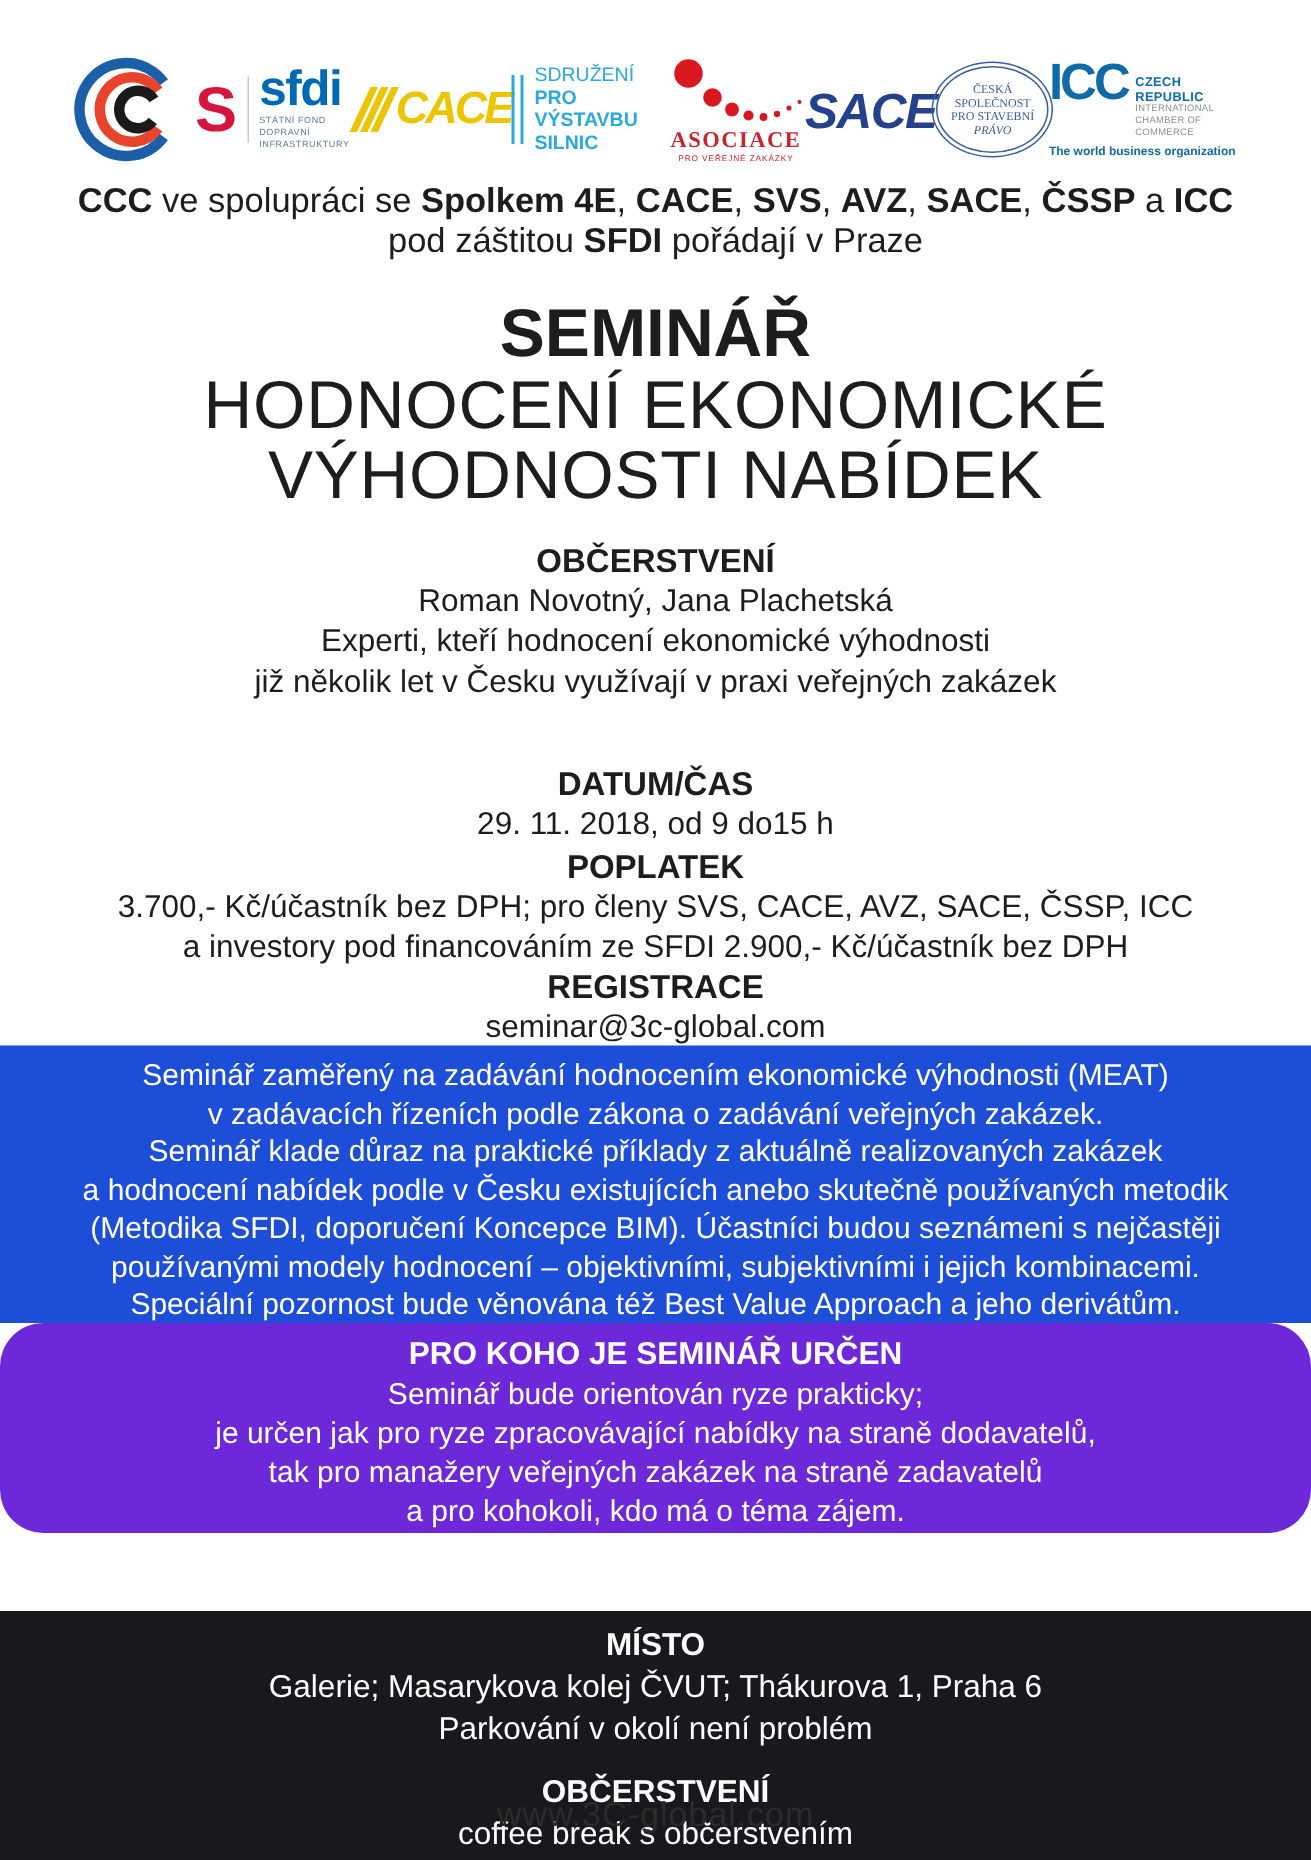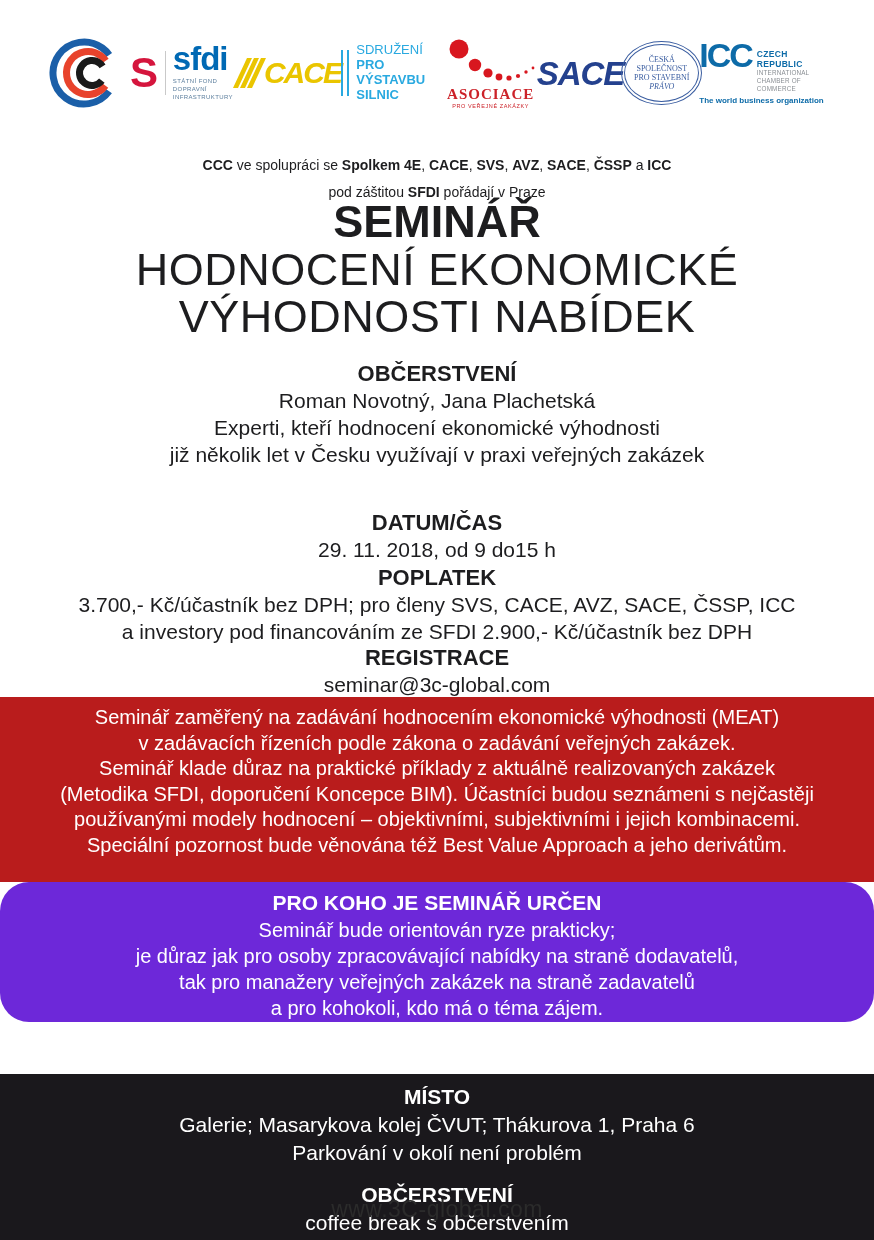--- a/index.html
+++ b/index.html
@@ -42,34 +42,34 @@
   
   .icc{flex-direction:column;align-items:flex-start;}
   .icc-top{display:flex;align-items:flex-start;gap:5px;}
   .icc-word{font-size:34px;font-weight:800;color:#0d6ba8;line-height:.85;letter-spacing:-2px;}
   .icc-right{display:flex;flex-direction:column;margin-top:8px;}
   .icc-r1{font-size:8.5px;font-weight:bold;color:#0d6ba8;letter-spacing:.3px;}
   .icc-r2{font-size:6.3px;color:#8a8f94;letter-spacing:.2px;line-height:1.25;}
   .icc-tag{font-size:8px;font-weight:bold;color:#0d6ba8;margin-top:3px;}
   
   .centered{position:absolute;left:0;width:100%;text-align:center;}
-  .intro{top:152px;font-size:14px;line-height:27px;}
+  .intro{top:120px;font-size:23px;line-height:27px;}
   .intro b{font-weight:bold;}
   .title{top:198px;}
   .title-main{font-size:45px;font-weight:800;letter-spacing:0;line-height:48px;}
   .title-sub{font-size:45px;font-weight:400;line-height:47px;letter-spacing:.5px;}
   .sec-heading{font-weight:bold;font-size:22px;line-height:27px;}
   .body-line{font-size:21px;line-height:27px;}
   .prednasejici{top:360px;}
   .datum{top:509px;}
   .poplatek{top:564px;}
   .registrace{top:644px;}
   
   .block{position:absolute;left:0;width:100%;color:#fff;text-align:center;}
-  .block-red{top:697px;height:185px;background:#b91c1c;}
+  .block-red{top:697px;height:185px;background:#1d4ed8;}
   .block-red .line{font-size:20px;line-height:25.5px;}
   .block-red .inner{padding-top:8px;}
   .block-blue{top:882px;height:140px;background:#6d28d9;border-radius:29px;}
   .block-blue .inner{padding-top:7px;}
   .block-blue .line{font-size:20px;line-height:26px;}
   .block-blue .sec-heading{font-size:21px;line-height:28px;}
   .block-dark{top:1074px;height:166px;background:#1a181c;border-bottom:3px solid #14532d;}
   .block-dark .inner{padding-top:9px;}
   .block-dark .line{font-size:21px;line-height:28px;}
   .block-dark .sec-heading{font-size:21px;line-height:28px;}
@@ -196,31 +196,32 @@
   <div class="centered registrace">
     <div class="sec-heading">REGISTRACE</div>
     <div class="body-line">seminar@3c-global.com</div>
   </div>
 
   <div class="block block-red">
     <div class="inner">
       <div class="line">Seminář zaměřený na zadávání hodnocením ekonomické výhodnosti (MEAT)</div>
       <div class="line">v zadávacích řízeních podle zákona o zadávání veřejných zakázek.</div>
       <div class="line">Seminář klade důraz na praktické příklady z aktuálně realizovaných zakázek</div>
+      <div class="line">a hodnocení nabídek podle v Česku existujících anebo skutečně používaných metodik</div>
       <div class="line">(Metodika SFDI, doporučení Koncepce BIM).  Účastníci budou seznámeni s nejčastěji</div>
       <div class="line">používanými modely hodnocení – objektivními, subjektivními i jejich kombinacemi.</div>
       <div class="line">Speciální pozornost bude věnována též Best Value Approach a jeho derivátům.</div>
     </div>
   </div>
 
   <div class="block block-blue">
     <div class="inner">
       <div class="sec-heading">PRO KOHO JE SEMINÁŘ URČEN</div>
       <div class="line">Seminář bude orientován ryze prakticky;</div>
-      <div class="line">je důraz jak pro osoby zpracovávající nabídky na straně dodavatelů,</div>
+      <div class="line">je určen jak pro ryze zpracovávající nabídky na straně dodavatelů,</div>
       <div class="line">tak pro manažery veřejných zakázek na straně zadavatelů</div>
       <div class="line">a pro kohokoli, kdo má o téma zájem.</div>
     </div>
   </div>
 
   <div class="block block-dark">
     <div class="inner">
       <div class="sec-heading">MÍSTO</div>
       <div class="line">Galerie; Masarykova kolej ČVUT; Thákurova 1, Praha 6</div>
       <div class="line">Parkování v okolí není problém</div>

